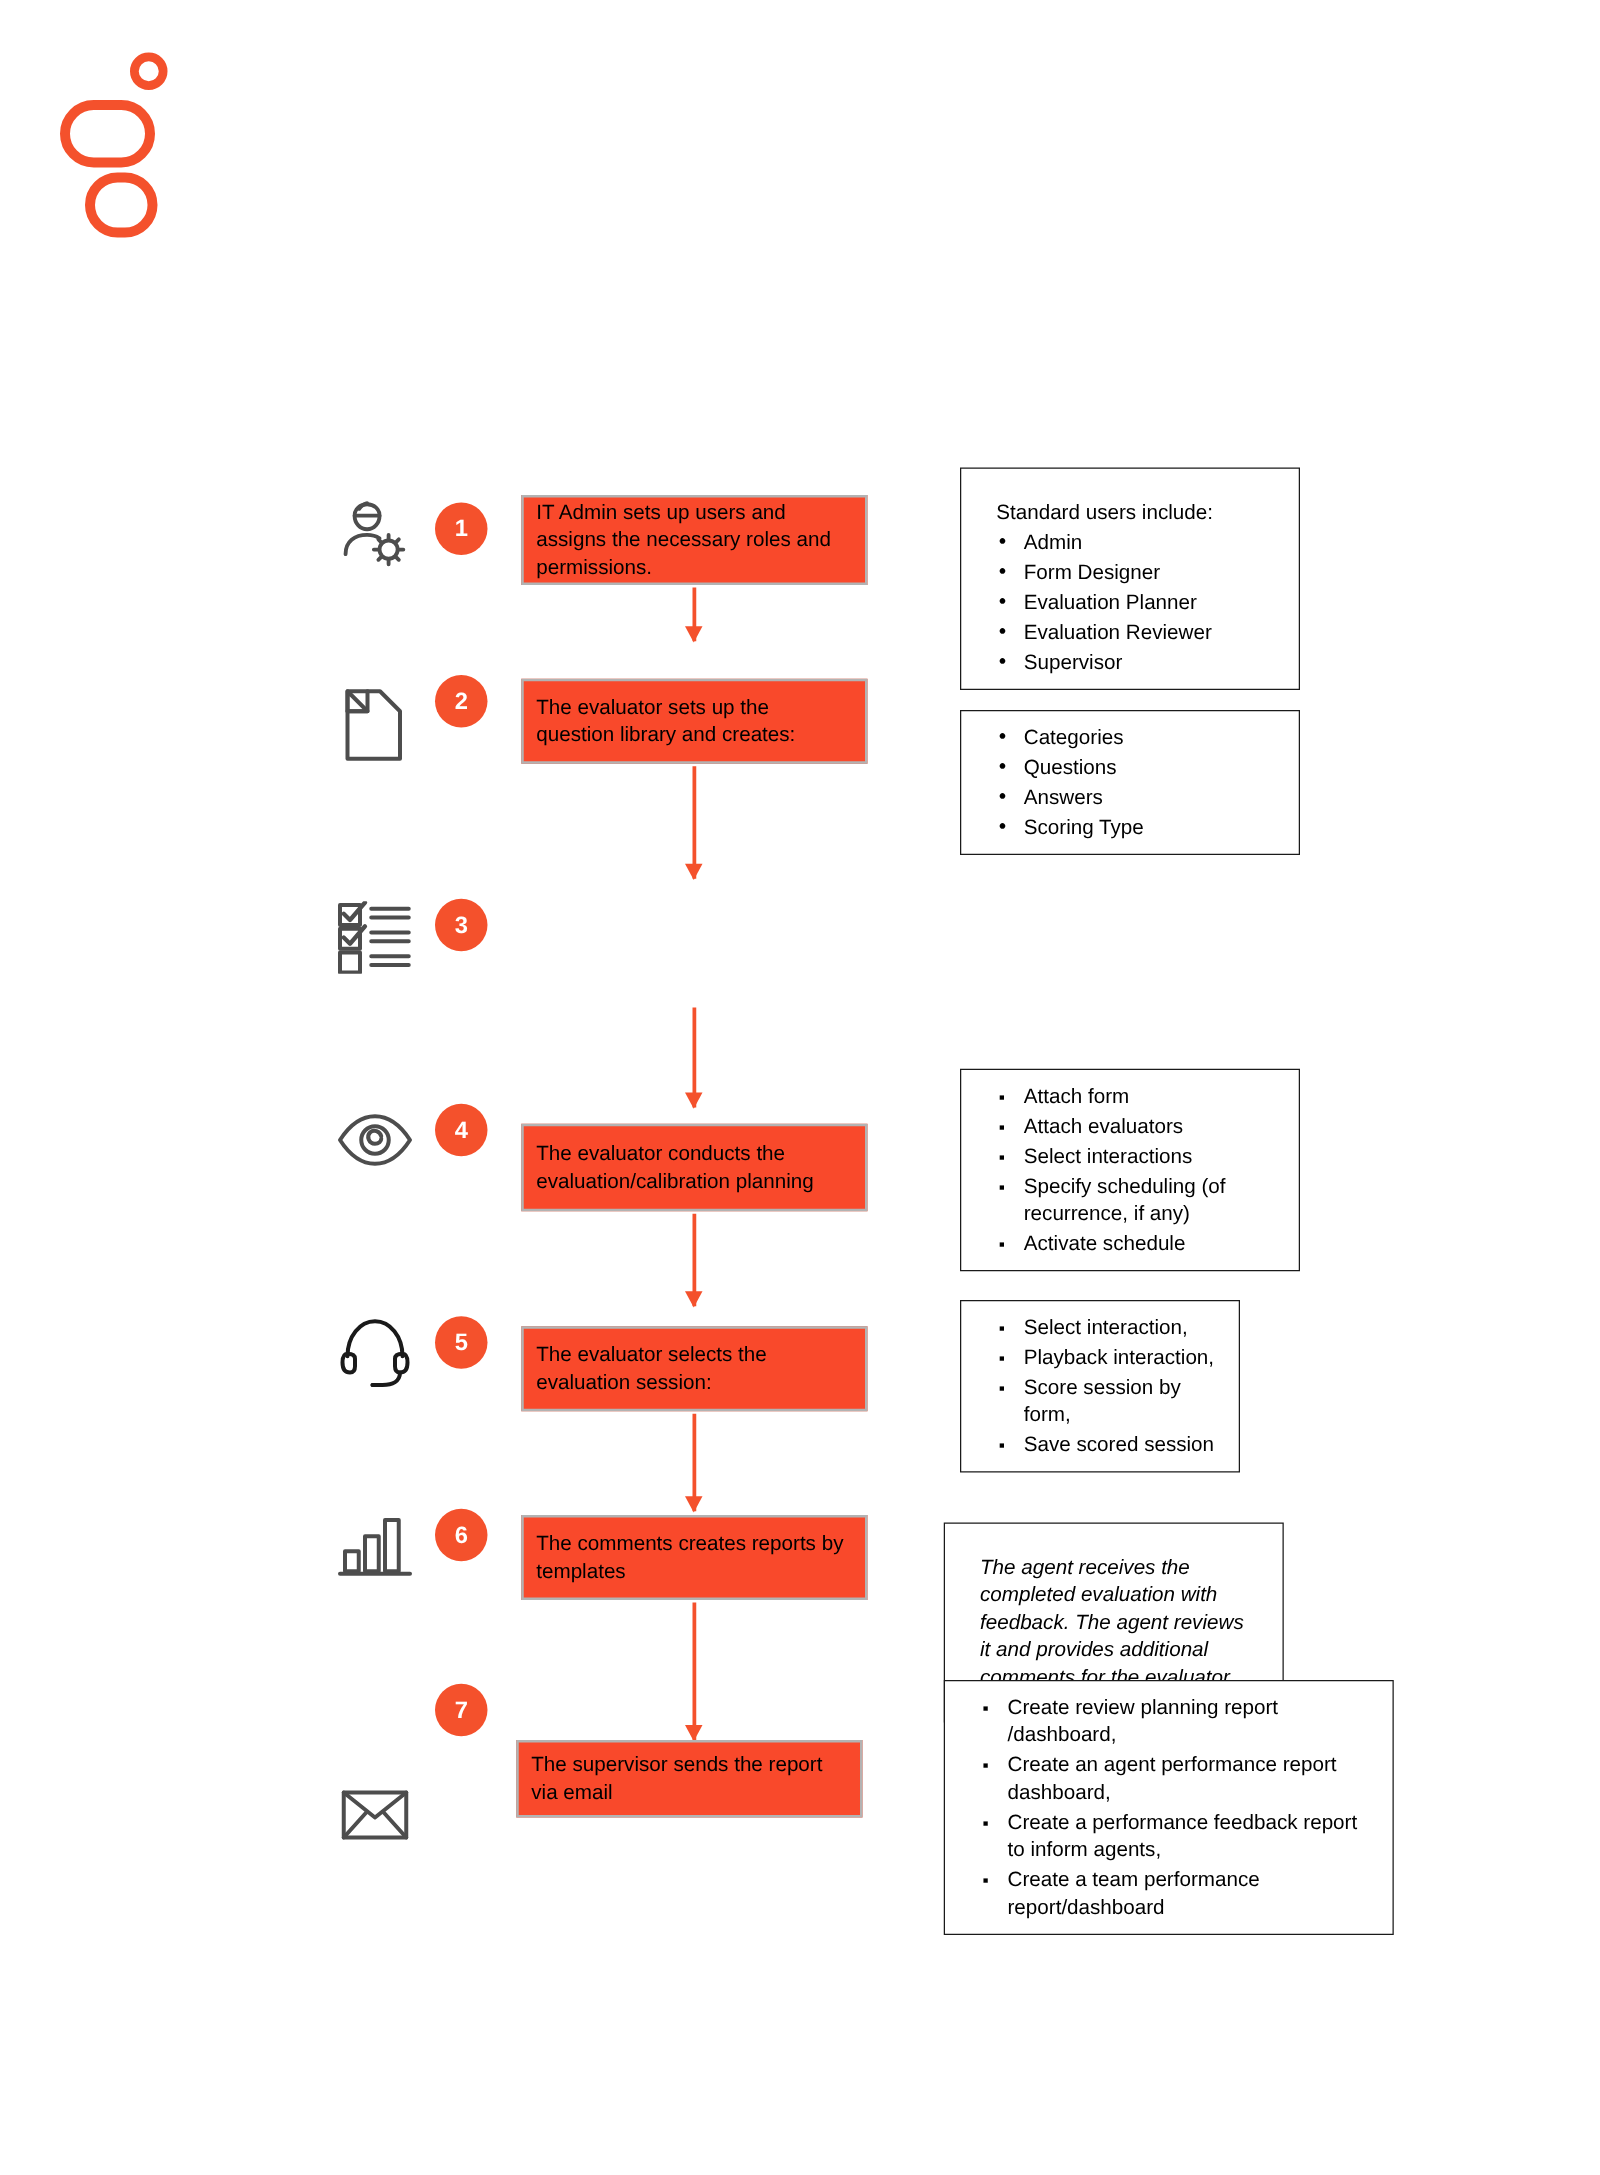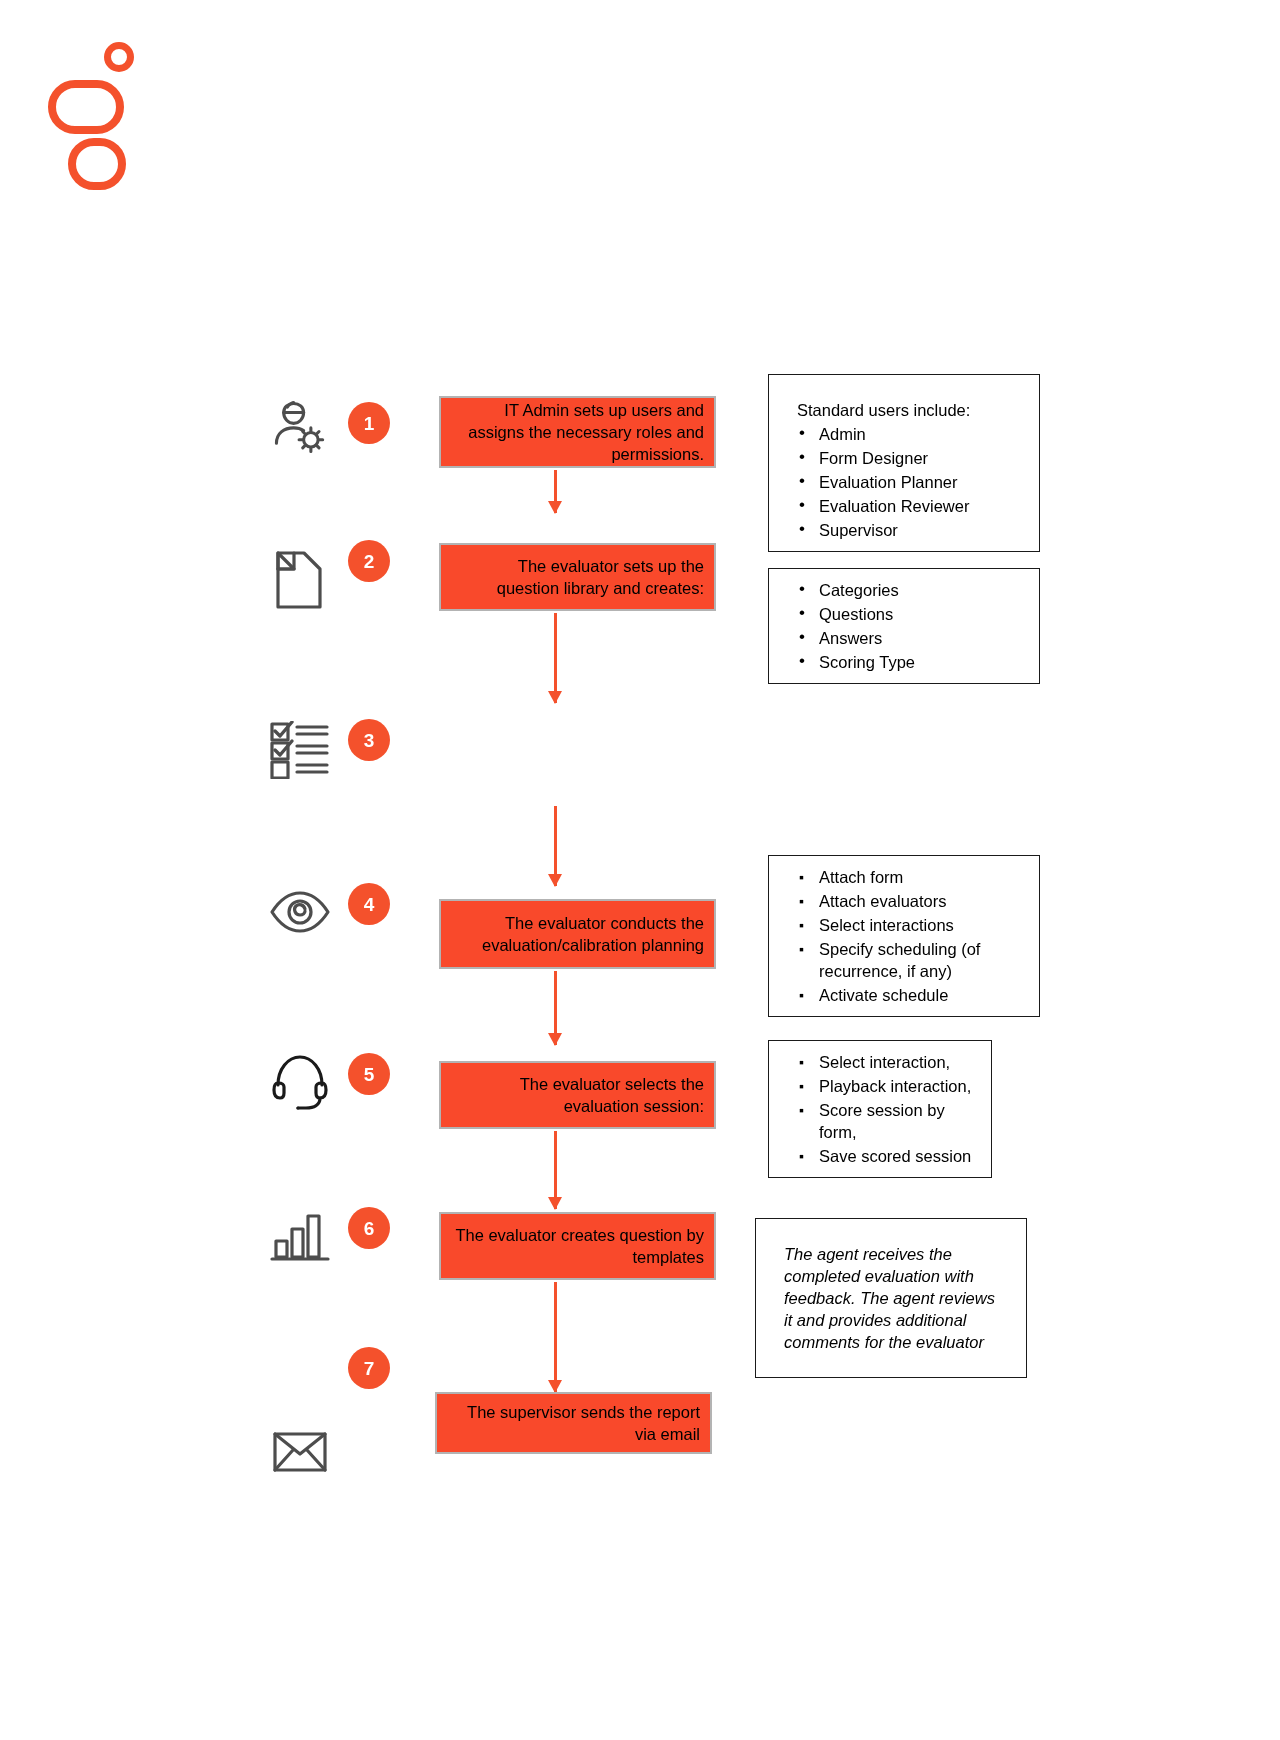--- a/index.html
+++ b/index.html
@@ -50,24 +50,23 @@
   }
 
   .step-box {
     position: absolute; left: 417px;
     width: 277px;
     background: #f9492b;
     border: 2px solid #b3b3b3;
     color: #000000;
     font-size: 16.5px;
     line-height: 22px;
-    text-align: right;
+    text-align: left;
     display: flex; align-items: center; justify-content: center;
     padding: 6px 10px;
-    margin-left: 22px;
   }
 
   
   .arrow { position: absolute; left: 554px; width: 2.5px; background: #f4512c; }
   .arrow::after {
     content: "";
     position: absolute; left: -5.75px; bottom: -1px;
     width: 0; height: 0;
     border-left: 7px solid transparent;
     border-right: 7px solid transparent;
@@ -215,29 +214,37 @@
 
   <div class="step-icon" style="top:1205px;">
     <svg width="60" height="52" viewBox="0 0 60 52" fill="none" stroke="#4d4d4d" stroke-width="3.2" stroke-linecap="round" stroke-linejoin="round">
       <rect x="6" y="30" width="11" height="16"></rect>
       <rect x="22" y="18" width="11" height="28"></rect>
       <rect x="38" y="5" width="11" height="41"></rect>
       <path d="M2 48 H58"></path>
     </svg>
   </div>
   <div class="step-num" style="top:1207px;">6</div>
-  <div class="step-box" style="top:1212px; height:68px;">The evaluator creates question by templates</div>
+  <div class="step-box" style="top:1212px; height:68px;">The comments creates reports by templates</div>
   <div class="arrow" style="top:1282px; height:110px;"></div>
   <div class="callout plain" style="left:755px; top:1218px; width:272px;font-style:italic;">
     <p>The agent receives the completed evaluation with feedback. The agent reviews it and provides additional comments for the evaluator</p>
   </div>
 
   <div class="step-icon" style="top:1420px;">
     <svg width="56" height="42" viewBox="0 0 56 42" fill="none" stroke="#4d4d4d" stroke-width="3.2" stroke-linecap="round" stroke-linejoin="round">
       <rect x="3" y="3" width="50" height="36"></rect>
       <path d="M3 3 L28 23 L53 3"></path>
       <path d="M3 39 L21 19 M53 39 L35 19"></path>
     </svg>
   </div>
   <div class="step-num" style="top:1347px;">7</div>
   <div class="step-box" style="left:413px; top:1392px; height:62px;">The supervisor sends the report via email</div>
+  <div class="callout square" style="left:755px; top:1344px; width:360px;">
+    <ul>
+      <li>Create review planning report /dashboard,</li>
+      <li>Create an agent performance report dashboard,</li>
+      <li>Create a performance feedback report to inform agents,</li>
+      <li>Create a team performance report/dashboard</li>
+    </ul>
+  </div>
 
 </div>
 
 </body></html>

